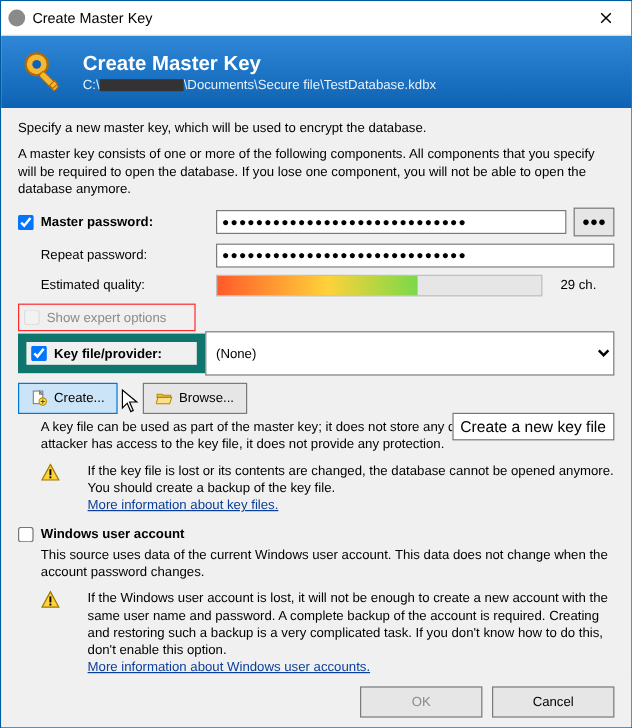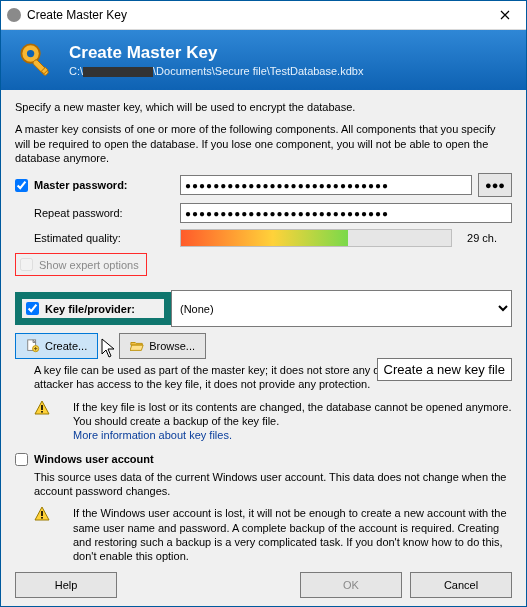--- a/index.html
+++ b/index.html
@@ -20,34 +20,34 @@
 .row{display:flex;align-items:center;margin-bottom:6px}
 .chk{width:13px;height:13px;margin:0 6px 0 0;flex:0 0 auto}
 .lbl{width:146px;flex:0 0 auto}
 .bold{font-weight:700}
 .pwd{flex:1;height:20px;border:1px solid #7a7a7a;background:#fff;padding:0 4px;font-family:inherit;font-size:10px;letter-spacing:1px;box-sizing:border-box}
 .revealbtn{width:32px;height:22px;border:1px solid #7a7a7a;background:#e6e6e6;margin-left:6px;display:flex;align-items:center;justify-content:center;font-weight:700;cursor:pointer;font-size:11px}
 .qualbar{height:16px;position:relative;background:#e6e6e6;border:1px solid #bfbfbf;flex:1}
 .qualfill{height:100%;background:linear-gradient(90deg,#ff5b2a 0%,#ffd23a 55%,#7ad94a 100%);position:absolute;left:0;top:0}
 .qualtext{position:relative;text-align:center;font-size:10px;line-height:16px}
 .chcount{width:60px;text-align:center;font-size:11px}
-.expertrow{border:1px solid #ff2a2a;padding:4px 4px;display:flex;align-items:center;margin:4px 0 14px 0;width:132px;box-sizing:border-box}
+.expertrow{border:1px solid #ff2a2a;padding:4px 4px;display:flex;align-items:center;margin:4px 0 0 0;width:148px;box-sizing:border-box}
 .expertrow .chk{opacity:.5}
 .expertrow span{color:#8a8a8a}
 .redbox{border:7px solid #0f766e}
 .kfprow{display:flex;align-items:center;margin-bottom:6px}
 .kfplabel{width:156px;display:flex;align-items:center;padding:3px 4px;box-sizing:border-box}
 .select{flex:1;height:37px;border:1px solid #7a7a7a;background:#fff;font-family:inherit;font-size:11px;padding:0 4px}
 .btnrow{display:flex;gap:21px;margin-bottom:4px;position:relative}
 .winbtn{height:24px;border:1px solid #7a7a7a;background:#e6e6e6;padding:0 10px;display:flex;align-items:center;cursor:pointer;font-size:11px;gap:5px}
 .winbtn.hover{border-color:#0078d7;background:#cce4f7}
 .note{display:flex;gap:23px;margin:4px 0 2px 0}
 .warnicon{flex:0 0 auto;width:16px;height:16px}
 .note .txt{flex:1;line-height:1.3}
-a.link{color:#0a3e9b;cursor:pointer}
+a.link{color:#0a3e9b;text-decoration:underline;cursor:pointer}
 .sectionhdr{display:flex;align-items:center;margin:10px 0 4px 0}
 .footer{position:absolute;bottom:0;left:0;right:0;height:42px;background:#f0f0f0;display:flex;align-items:center;padding:0 14px;gap:8px;border-top:0}
 .footer .spacer{flex:1}
 .footer .winbtn{width:80px;justify-content:center}
 .winbtn.disabled{color:#8a8a8a}
 .tooltip{position:absolute;background:#fff;border:1px solid #767676;padding:3px 6px;font-size:13px;white-space:nowrap;z-index:10;top:25px;right:0}
 .cursor{position:absolute;width:16px;height:22px;pointer-events:none;z-index:9}
 .indent{margin-left:19px}
 .smallicon{width:14px;height:14px}
 </style>
@@ -173,23 +173,20 @@
           <rect x="7.2" y="11" width="1.6" height="1.6" fill="#000"></rect>
       </svg>
       <div class="txt">
         <span>If the Windows user account is lost, it will not be enough to create a new account with the same user name and password. A complete backup of the account is required. Creating and restoring such a backup is a very complicated task. If you don't know how to do this, don't enable this option.</span><br>
         <a class="link">More information about Windows user accounts.</a>
       </div>
     </div>
   </div>
 
   <div class="footer">
-    <div class="winbtn">
-        <span>Help</span>
-      </div>
     <div class="spacer"></div>
     <div class="winbtn disabled">
         <span>OK</span>
       </div>
     <div class="winbtn">
         <span>Cancel</span>
       </div>
   </div>
 
 </div>

